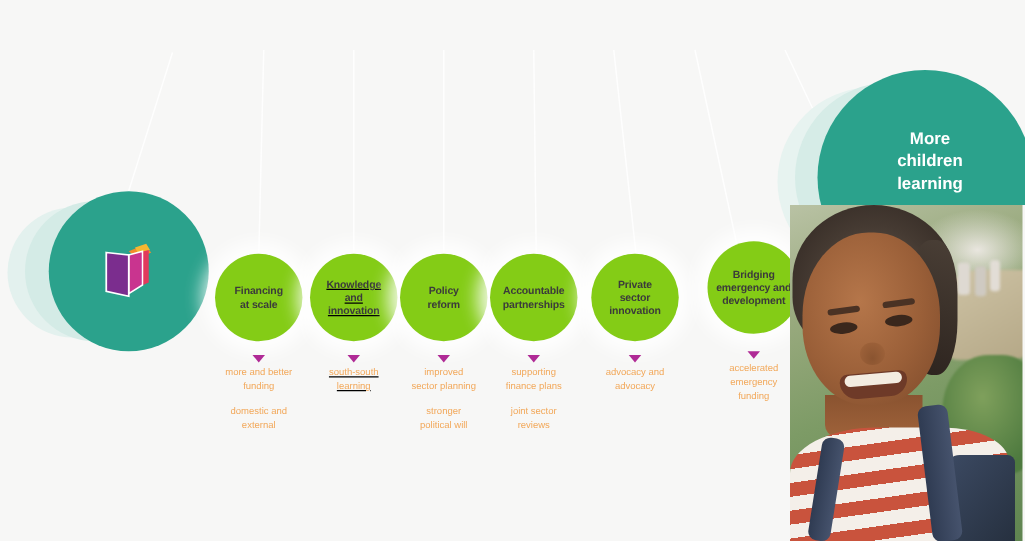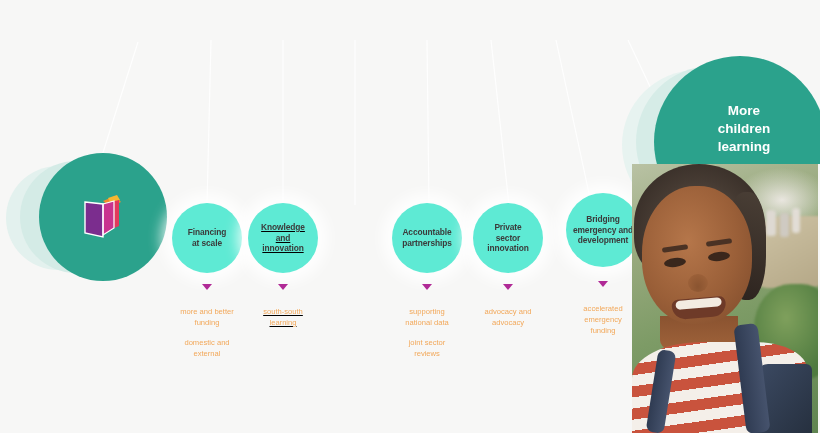--- a/index.html
+++ b/index.html
@@ -22,35 +22,35 @@
   .ghost.g2{width:112px;height:112px;left:14px;top:13px;background:#d4ebe6;}
   .source-circle{
     position:absolute;left:33px;top:5px;width:128px;height:128px;border-radius:50%;
     background:#2ba28c;display:flex;align-items:center;justify-content:center;
   }
   .book-icon{width:44px;height:50px;display:block;}
 
   
   .pillar{position:absolute;width:84px;text-align:center;}
   .bubble{
-    width:70px;height:70px;border-radius:50%;background:#5eead4;
+    width:70px;height:70px;border-radius:50%;background:#84cc16;
     margin:0 auto;display:flex;align-items:center;justify-content:center;
     box-shadow:0 0 14px 10px rgba(255,255,255,0.85);
   }
   .bubble-label{
     font-size:8.4px;font-weight:bold;color:#3b3b3b;line-height:1.28;
     letter-spacing:-0.1px;padding:0 2px;
   }
   .bubble.wide{width:74px;height:74px;}
   .arrow{
     width:0;height:0;margin:0 auto;
     border-left:5px solid transparent;border-right:5px solid transparent;
     border-top:6px solid #b02a96;
   }
-  .outcomes{margin-top:16px;}
+  .outcomes{margin-top:2px;}
   .outcome{
     font-size:7.6px;color:#f2a85a;line-height:1.45;margin-bottom:9px;
   }
   .outcome:last-child{margin-bottom:0;}
 
   
   .goal-node{position:absolute;left:622px;top:56px;width:200px;height:175px;}
   .goal-ghost{position:absolute;border-radius:50%;}
   .goal-ghost.g1{width:150px;height:150px;left:0px;top:14px;background:#e7f3f0;}
   .goal-ghost.g2{width:152px;height:152px;left:14px;top:10px;background:#d6ece7;}
@@ -214,33 +214,52 @@
     </div>
     <div class="arrow" style="margin-top:11px;"></div>
     <div class="outcomes">
       <div class="outcome">
         <span>south-south</span><br>
         <span>learning</span>
       </div>
     </div>
   </div>
 
+  <div class="pillar" style="left:313px;top:203px;">
+    <div class="bubble">
+      <div class="bubble-label">
+        <span>Policy</span><br>
+        <span>reform</span>
+      </div>
+    </div>
+    <div class="arrow" style="margin-top:11px;"></div>
+    <div class="outcomes">
+      <div class="outcome">
+        <span>improved</span><br>
+        <span>sector planning</span>
+      </div>
+      <div class="outcome">
+        <span>stronger</span><br>
+        <span>political will</span>
+      </div>
+    </div>
+  </div>
 
   <div class="pillar" style="left:385px;top:203px;">
     <div class="bubble">
       <div class="bubble-label">
         <span>Accountable</span><br>
         <span>partnerships</span>
       </div>
     </div>
     <div class="arrow" style="margin-top:11px;"></div>
     <div class="outcomes">
       <div class="outcome">
         <span>supporting</span><br>
-        <span>national data</span>
+        <span>finance plans</span>
       </div>
       <div class="outcome">
         <span>joint sector</span><br>
         <span>reviews</span>
       </div>
     </div>
   </div>
 
   <div class="pillar" style="left:466px;top:203px;">
     <div class="bubble">

